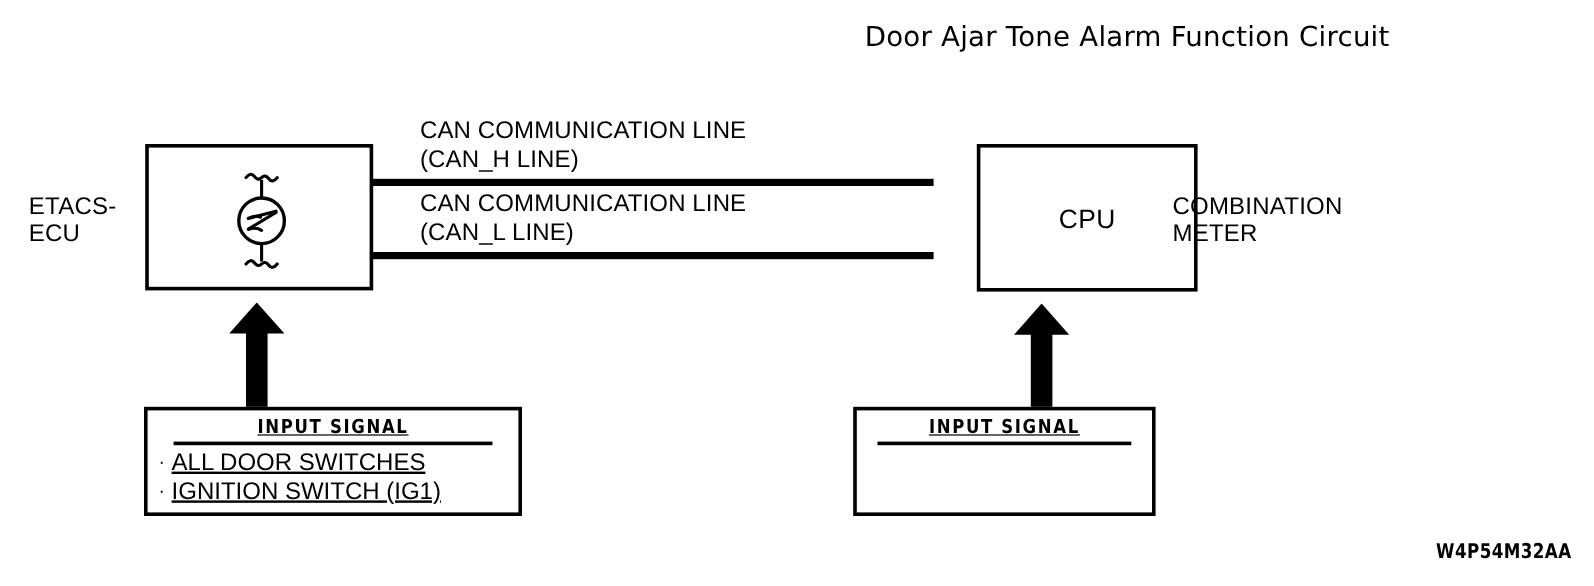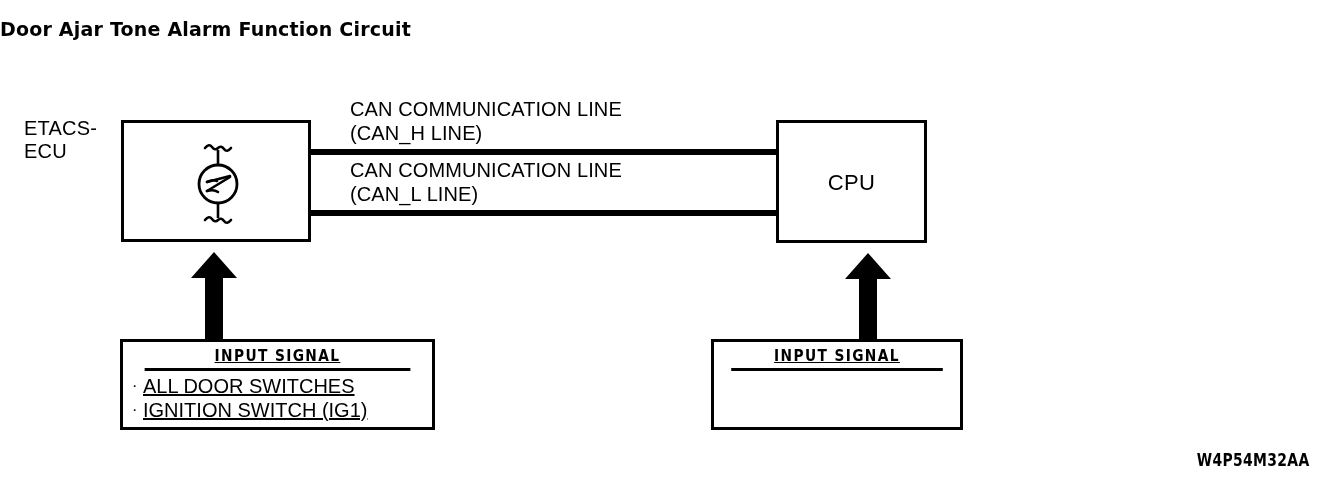--- a/index.html
+++ b/index.html
@@ -18,64 +18,65 @@
     background: #ffffff;
     overflow: hidden;
   }
 
   
   .diagram-title {
     position: absolute;
     left: 0;
     top: 18px;
     width: 1158px;
-    text-align: left;
+    text-align: right;
     font-family: "DejaVu Sans", sans-serif;
-    font-weight: bold;
-    font-size: 19px;
+    font-weight: normal;
+    font-size: 23px;
     letter-spacing: 0.2px;
     white-space: nowrap;
   }
 
   
   .unit-box {
     position: absolute;
     border: 3px solid #000000;
     background: #ffffff;
     box-sizing: border-box;
   }
   #etacs-box {
     left: 121px;
     top: 120px;
     width: 190px;
     height: 122px;
   }
   #cpu-box {
-    left: 776px;
+    left: 814px;
     top: 120px;
-    width: 151px;
+    width: 184px;
     height: 123px;
   }
   .cpu-label {
     position: absolute;
     left: 0;
     top: 47px;
     width: 100%;
     text-align: center;
     font-size: 22px;
     letter-spacing: 0.3px;
   }
 
   
   .side-label {
     position: absolute;
     font-size: 20px;
     line-height: 23px;
     letter-spacing: 0.2px;
     white-space: pre-line;
+    margin-top: 44px;
   }
   #etacs-label {
     left: 24px;
     top: 117px;
     text-align: left;
   }
   #meter-label {
     left: 977px;
     top: 117px;
     text-align: left;
@@ -220,20 +221,22 @@
 
   <div class="can-line-label" id="can-h-label">CAN COMMUNICATION LINE
 (CAN_H LINE)</div>
   <div class="can-line-label" id="can-l-label">CAN COMMUNICATION LINE
 (CAN_L LINE)</div>
 
   <div class="unit-box" id="cpu-box">
     <div class="cpu-label">CPU</div>
   </div>
 
+  <div class="side-label" id="meter-label">COMBINATION
+METER</div>
 
   <svg class="block-arrow" id="arrow-left" viewBox="0 0 46 88" preserveAspectRatio="none">
     <polygon points="23,0 46,26 32,26 32,88 14,88 14,26 0,26" fill="#000000"></polygon>
   </svg>
 
   <svg class="block-arrow" id="arrow-right" viewBox="0 0 46 88" preserveAspectRatio="none">
     <polygon points="23,0 46,26 32,26 32,88 14,88 14,26 0,26" fill="#000000"></polygon>
   </svg>
 
   <div class="input-box" id="input-box-left">

